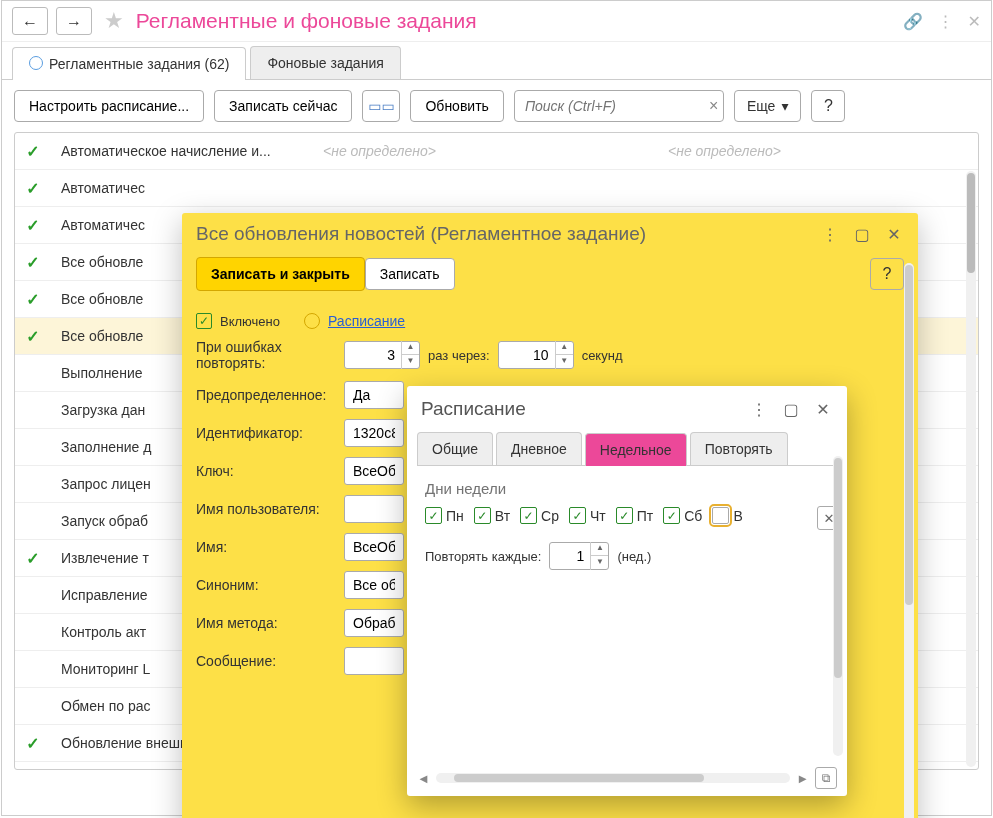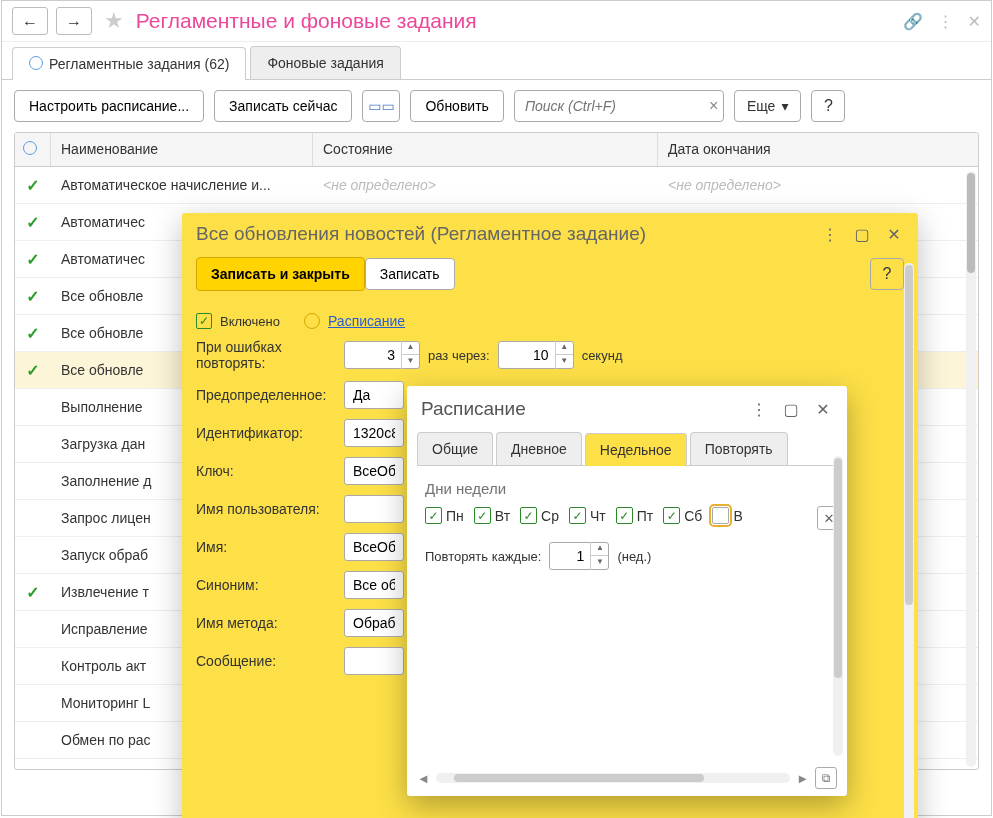--- a/index.html
+++ b/index.html
@@ -291,21 +291,21 @@
   }
   .modal2-title { font-size: 19px; color: #555; flex: 1; }
   .modal2-tabs {
     display: flex; margin: 8px 10px 0; border-bottom: 1px solid #ccc;
   }
   .modal2-tab {
     padding: 8px 14px; border: 1px solid #ccc; border-bottom: none;
     background: #eee; margin-right: 3px; border-radius: 4px 4px 0 0;
     cursor: pointer; font-size: 14px;
   }
-  .modal2-tab.active { background: #fde047; position: relative; top: 1px; }
+  .modal2-tab.active { background: #ec4899; position: relative; top: 1px; }
   .modal2-body { padding: 14px 18px; position: relative; }
   .section-title { color: #737373; font-size: 15px; margin-bottom: 10px; }
   .weekdays { display: flex; gap: 10px; align-items: center; margin-bottom: 18px; flex-wrap: wrap; }
   .day-check {
     display: inline-flex; align-items: center; gap: 4px; font-size: 14px;
   }
   .day-box {
     width: 17px; height: 17px; border: 1.5px solid #2a8a2a; display: inline-flex;
     align-items: center; justify-content: center; color: #2a8a2a; font-size: 12px;
     border-radius: 2px;
@@ -380,26 +380,20 @@
       <span class="search-clear">×</span>
     </div>
     <div class="dropdown-btn">
       <span>Еще</span>
       <span>▾</span>
     </div>
     <div class="help-btn">?</div>
   </div>
 
   <div class="grid">
-    <div class="grid-header">
-      <div class="col-check"><span class="globe-icon-small"></span></div>
-      <div class="col-name">Наименование</div>
-      <div class="col-state">Состояние</div>
-      <div class="col-date">Дата окончания</div>
-    </div>
     <div class="grid-body" id="grid-body">
         <div class="grid-row">
           <div class="check-cell">✓</div>
           <div class="name-cell">Автоматическое начисление и...</div>
           <div class="state-cell">&lt;не определено&gt;</div>
           <div class="date-cell">&lt;не определено&gt;</div>
         </div>
         <div class="grid-row">
           <div class="check-cell">✓</div>
           <div class="name-cell">Автоматичес</div>

